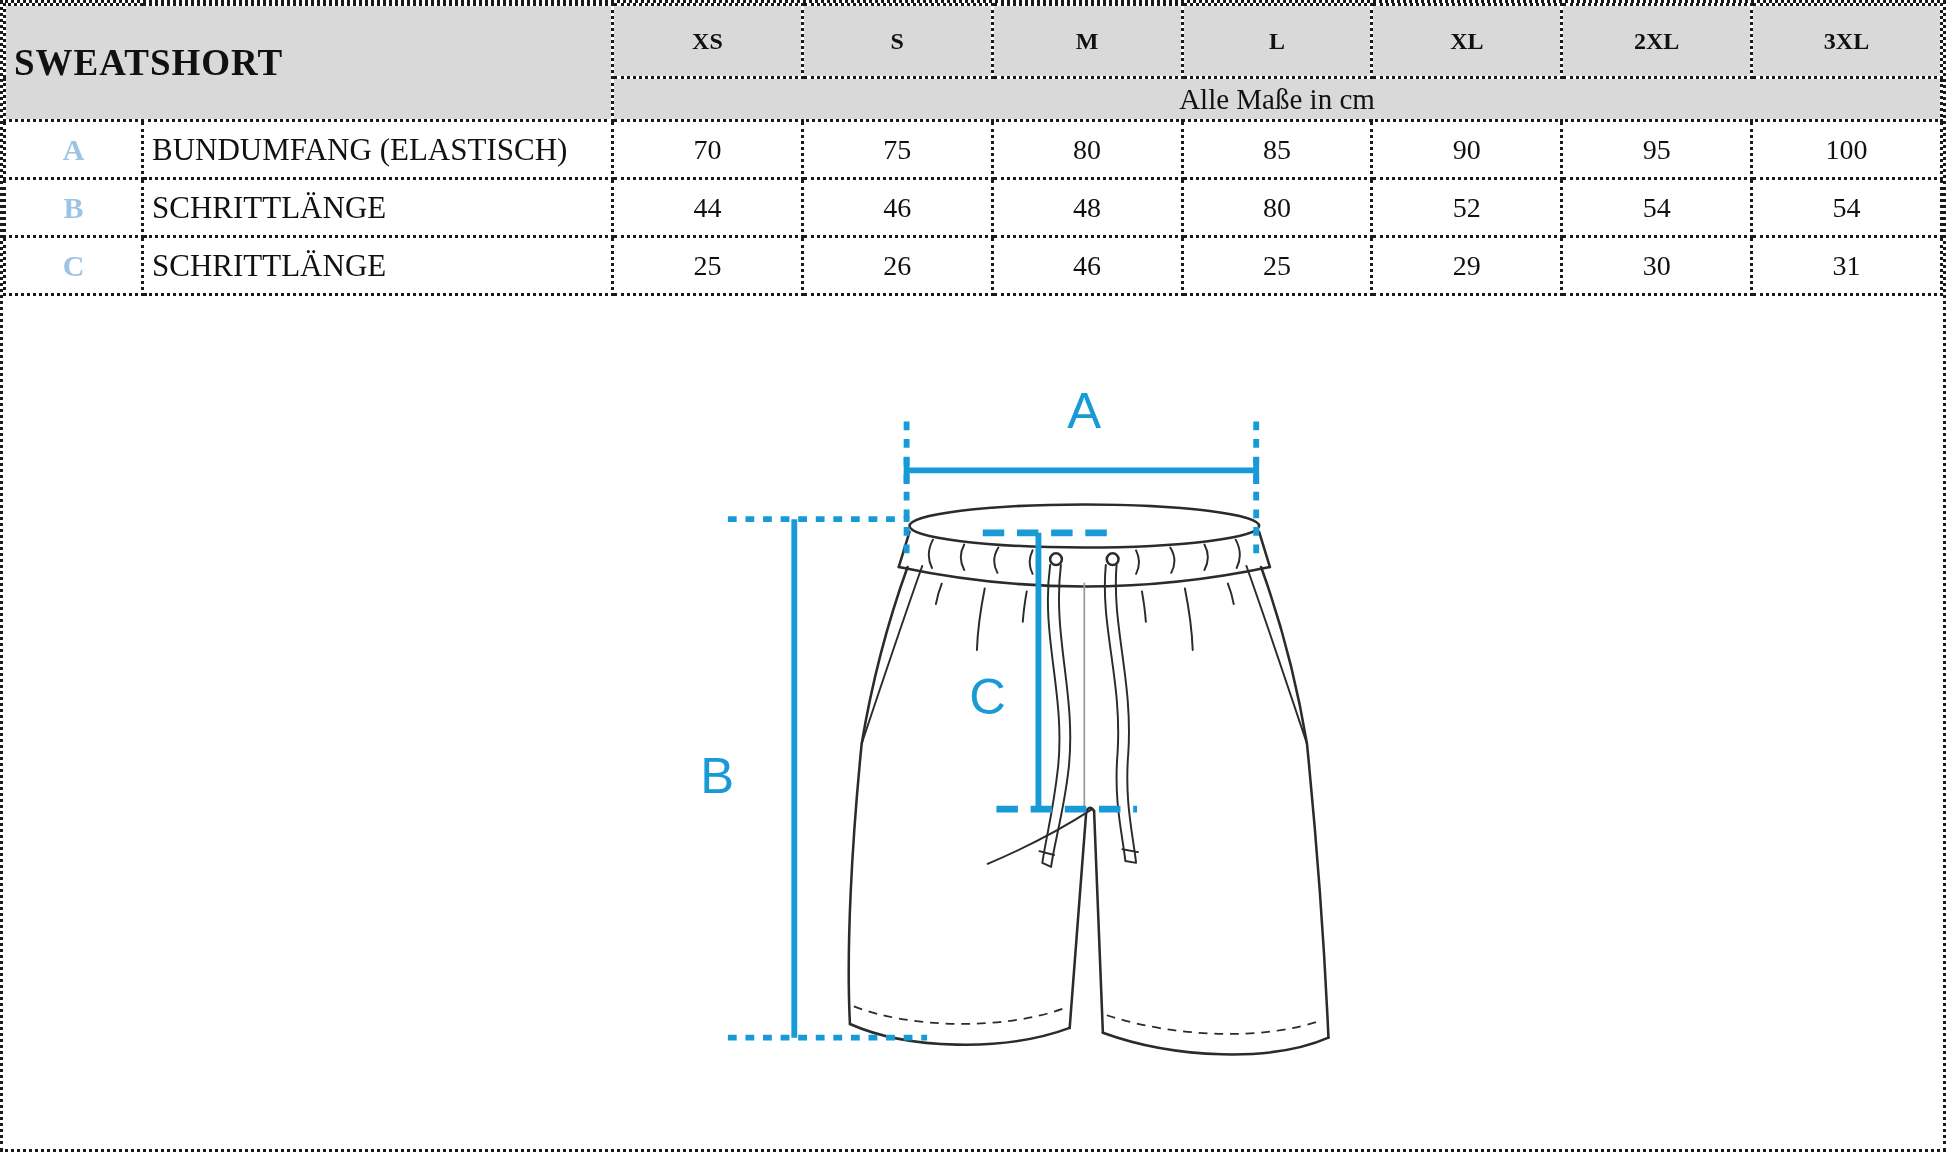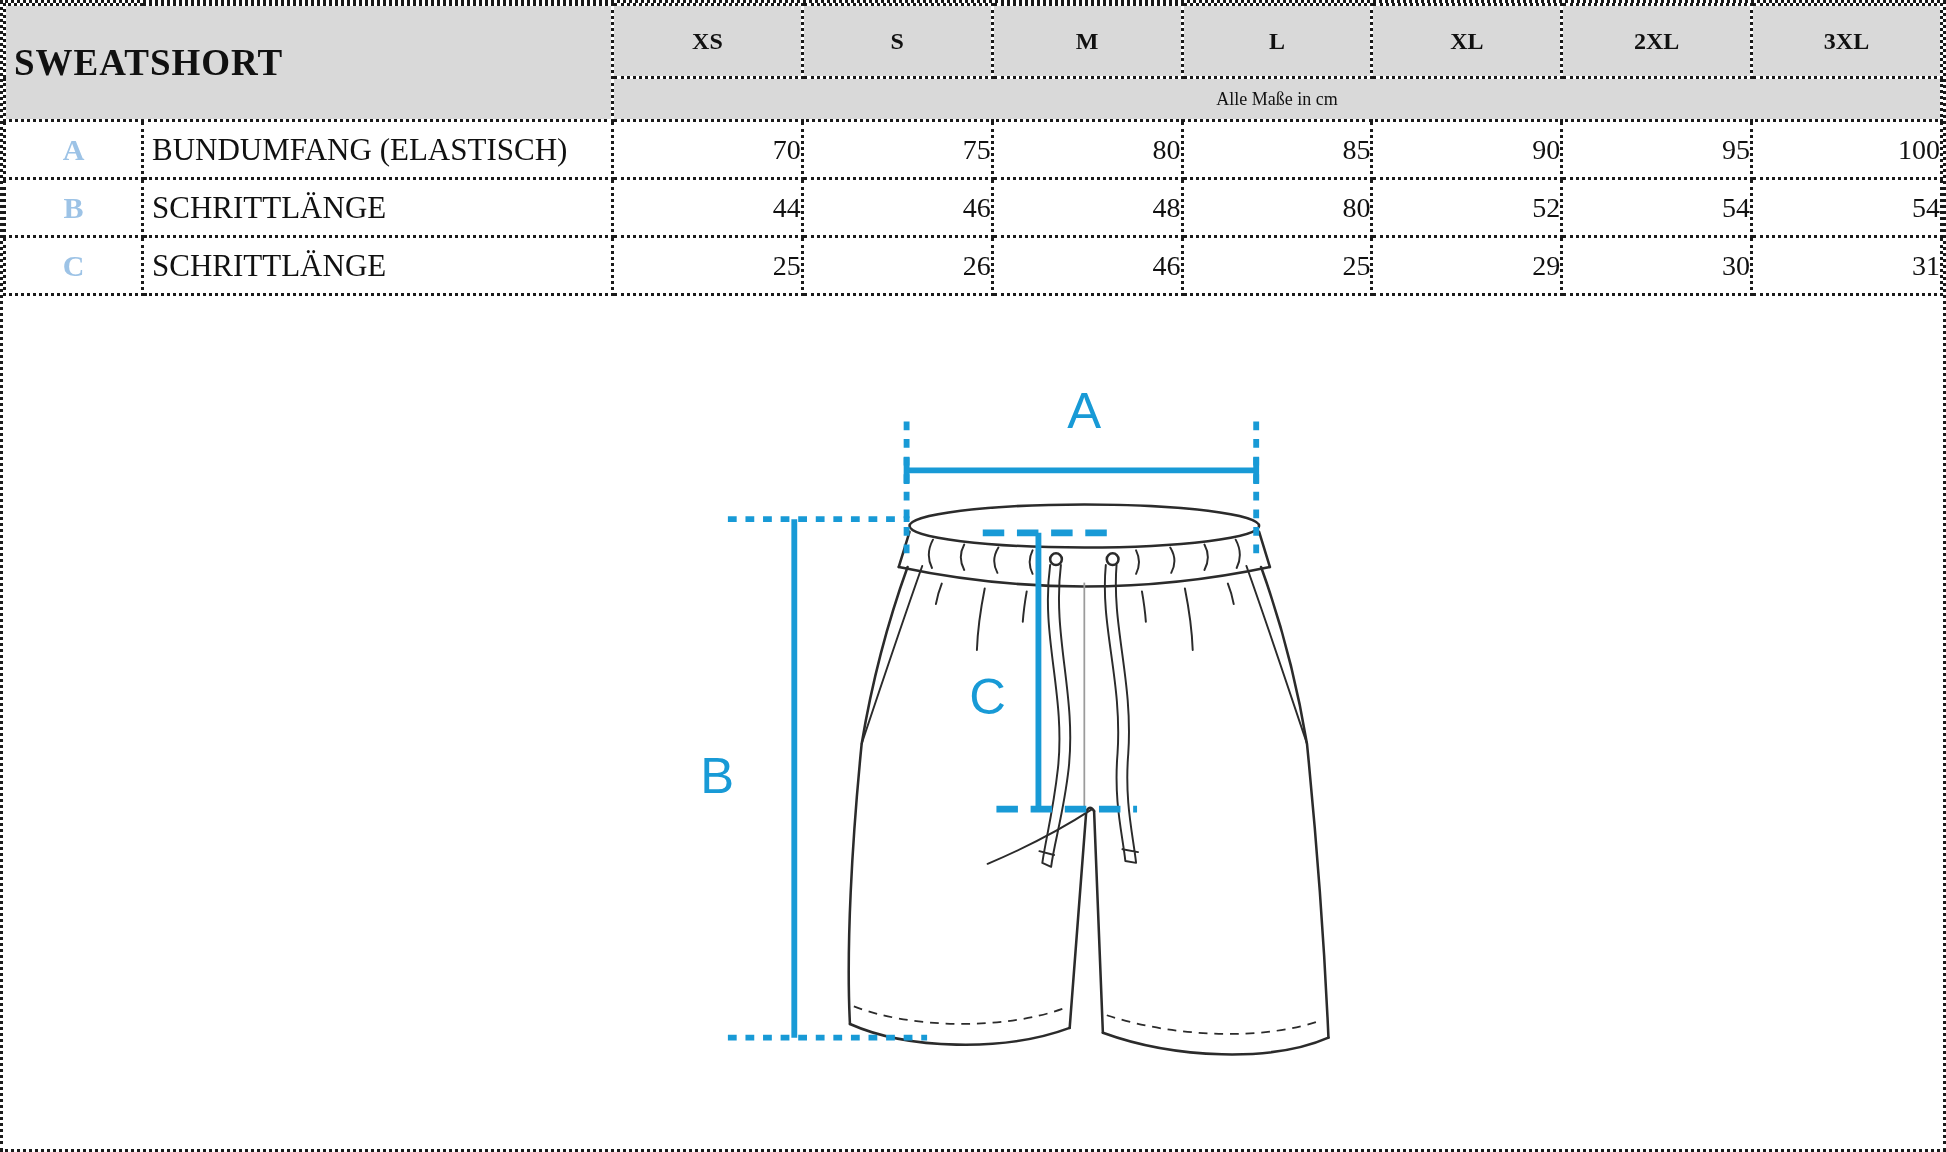--- a/index.html
+++ b/index.html
@@ -3,24 +3,24 @@
 <meta charset="utf-8">
 <style>
   html,body{margin:0;padding:0;background:#fff;}
   body{width:1946px;height:1152px;overflow:hidden;font-family:"Liberation Serif",serif;color:#111;}
   .sheet{width:1946px;height:1152px;box-sizing:border-box;border:3px dotted #1a1a1a;display:flex;flex-direction:column;gap:21px;}
   table.size-table{width:100%;border-collapse:collapse;table-layout:fixed;}
   table.size-table td{border:3px dotted #1a1a1a;padding:0;overflow:hidden;}
   .hdr{background:#d9d9d9;}
   .title-cell{font-weight:bold;font-size:37px;letter-spacing:1px;padding-left:8px !important;text-align:left;vertical-align:middle;}
   .size-cell{font-weight:bold;font-size:24px;text-align:center;vertical-align:middle;height:70px;}
-  .unit-cell{font-size:18px;text-align:center;vertical-align:middle;height:40px;}
+  .unit-cell{font-size:29px;text-align:center;vertical-align:middle;height:40px;}
   .key-cell{font-weight:bold;font-size:30px;color:#9dc3e6;text-align:center;vertical-align:middle;height:55px;}
   .label-cell{font-size:31px;text-align:left;padding-left:8px !important;vertical-align:middle;}
-  .val-cell{font-size:28px;text-align:right;vertical-align:middle;}
+  .val-cell{font-size:28px;text-align:center;vertical-align:middle;}
   .drawing{flex:1;position:relative;}
   .drawing svg{position:absolute;left:0;top:0;width:100%;height:100%;}
   .garment{stroke:#2b2b2b;fill:none;stroke-width:2.6;stroke-linecap:round;stroke-linejoin:round;}
   .garment-thin{stroke:#2b2b2b;fill:none;stroke-width:2;stroke-linecap:round;stroke-linejoin:round;}
   .stitch{stroke:#2b2b2b;fill:none;stroke-width:1.8;stroke-dasharray:9 7;stroke-linecap:butt;}
   .flyline{stroke:#9b9b9b;fill:none;stroke-width:1.8;}
   .dim-solid{stroke:#189ad6;fill:none;stroke-width:6;stroke-linecap:butt;}
   .dim-dot{stroke:#189ad6;fill:none;stroke-width:6;stroke-dasharray:9 9;stroke-linecap:butt;}
   .dim-dash{stroke:#189ad6;fill:none;stroke-width:7;stroke-dasharray:22 13;stroke-linecap:butt;}
   .dim-label{fill:#189ad6;font-family:"Liberation Sans",sans-serif;font-size:52px;text-anchor:middle;}

